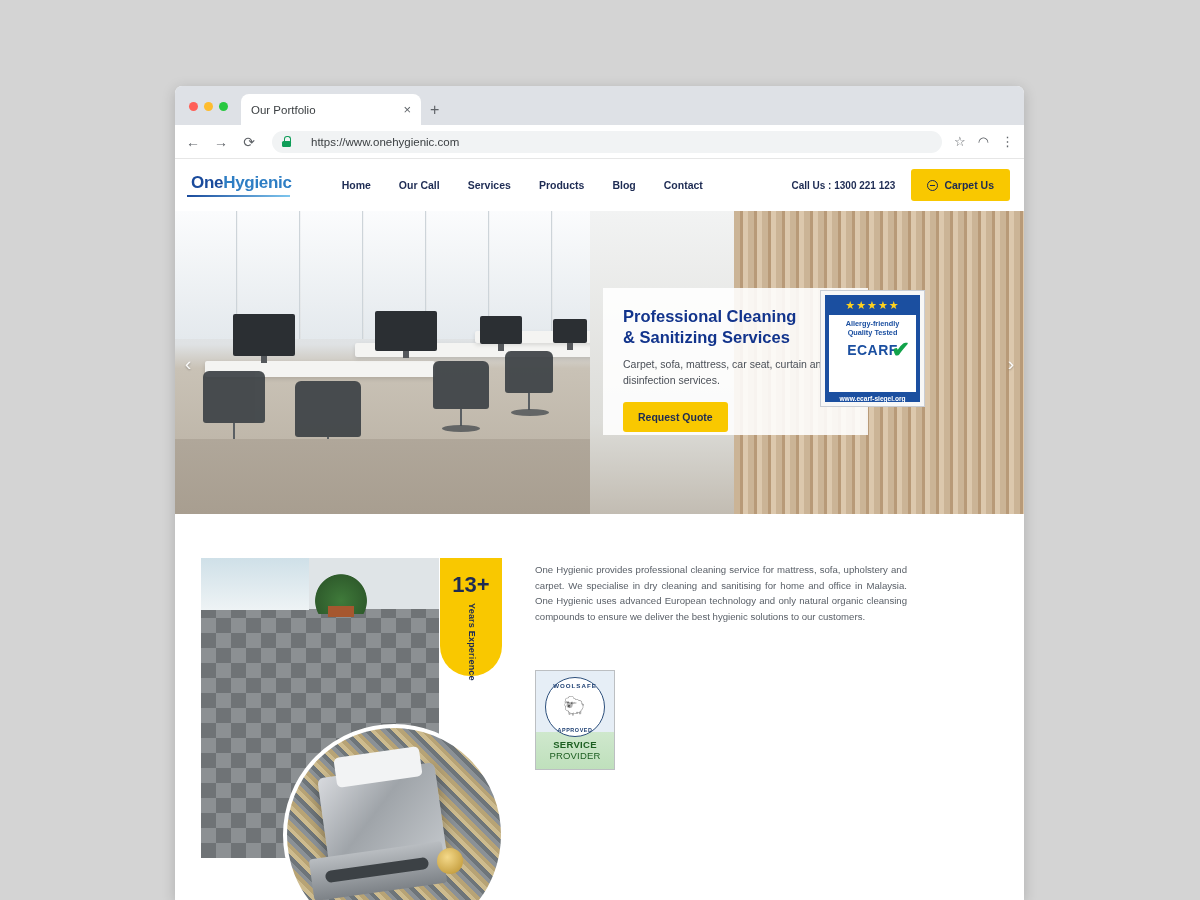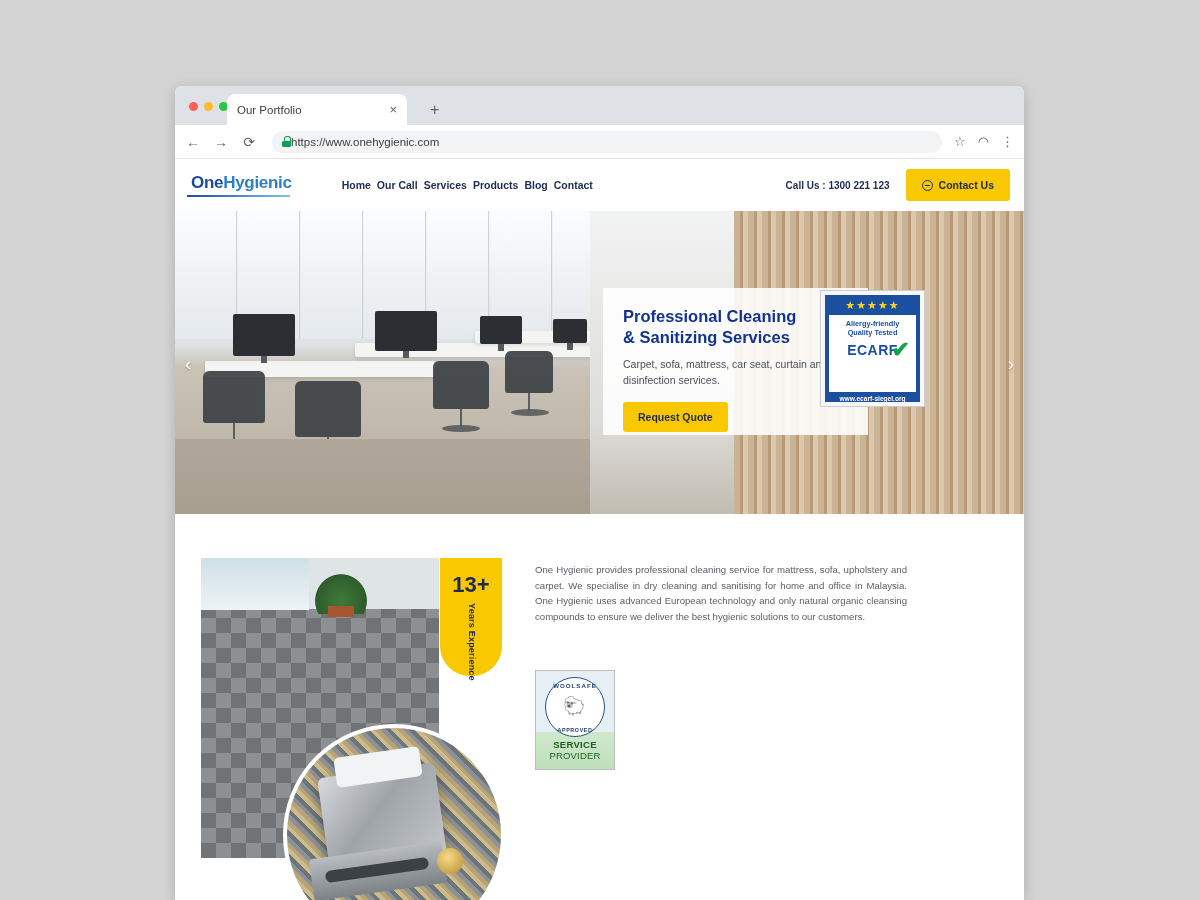--- a/index.html
+++ b/index.html
@@ -35,21 +35,21 @@
     left: 14px; top: 16px;
     display: flex; gap: 6px;
   }
   .dot { width: 9px; height: 9px; border-radius: 50%; }
   .dot.red { background: #ff5f57; }
   .dot.yellow { background: #febc2e; }
   .dot.green { background: #28c840; }
 
   .tab {
     position: absolute;
-    left: 52px; bottom: 0;
+    left: 66px; bottom: 0;
     width: 180px; height: 31px;
     background: #ffffff;
     border-radius: 8px 8px 0 0;
     display: flex;
     align-items: center;
     padding: 0 10px;
   }
   .tab-title {
     font-size: 11.5px;
     color: #3c4043;
@@ -92,21 +92,21 @@
     text-align: center;
   }
   .omnibox {
     flex: 1;
     height: 22px;
     background: #f1f3f4;
     border-radius: 11px;
     display: flex;
     align-items: center;
     padding: 0 10px;
-    gap: 0;
+    gap: 20px;
     margin-left: 3px;
   }
   .lock { width: 9px; height: 11px; position: relative; }
   .lock::before {
     content: "";
     position: absolute; left: 0; bottom: 0;
     width: 9px; height: 6px;
     background: #0f9d58;
     border-radius: 1.5px;
   }
@@ -140,21 +140,21 @@
   }
   .logo .one { color: #1a4b9c; }
   .logo .hyg { color: #2e7ec4; }
   .logo-underline {
     width: 103px; height: 2px;
     background: linear-gradient(to right, #1a4b9c, #7ec6ee);
     margin-top: 2px;
   }
   .nav {
     display: flex;
-    gap: 6px;
+    gap: 28px;
     margin-left: 50px;
   }
   .nav a {
     font-size: 10.5px;
     color: #1d2b53;
     font-weight: bold;
     text-decoration: none;
     cursor: pointer;
   }
   .header-right {
@@ -570,21 +570,21 @@
         <a>Our Call</a>
         <a>Services</a>
         <a>Products</a>
         <a>Blog</a>
         <a>Contact</a>
       </div>
       <div class="header-right">
         <span class="callus">Call Us : 1300 221 123</span>
         <button class="contact-btn">
           <span class="ic"></span>
-          <span>Contact Us</span>
+          <span>Carpet Us</span>
         </button>
       </div>
     </div>
 
     <div class="hero">
       <div class="hero-office">
         <div class="win" style="left:0px;"></div>
         <div class="win" style="left:63px;"></div>
         <div class="win" style="left:126px;"></div>
         <div class="win" style="left:189px;"></div>

